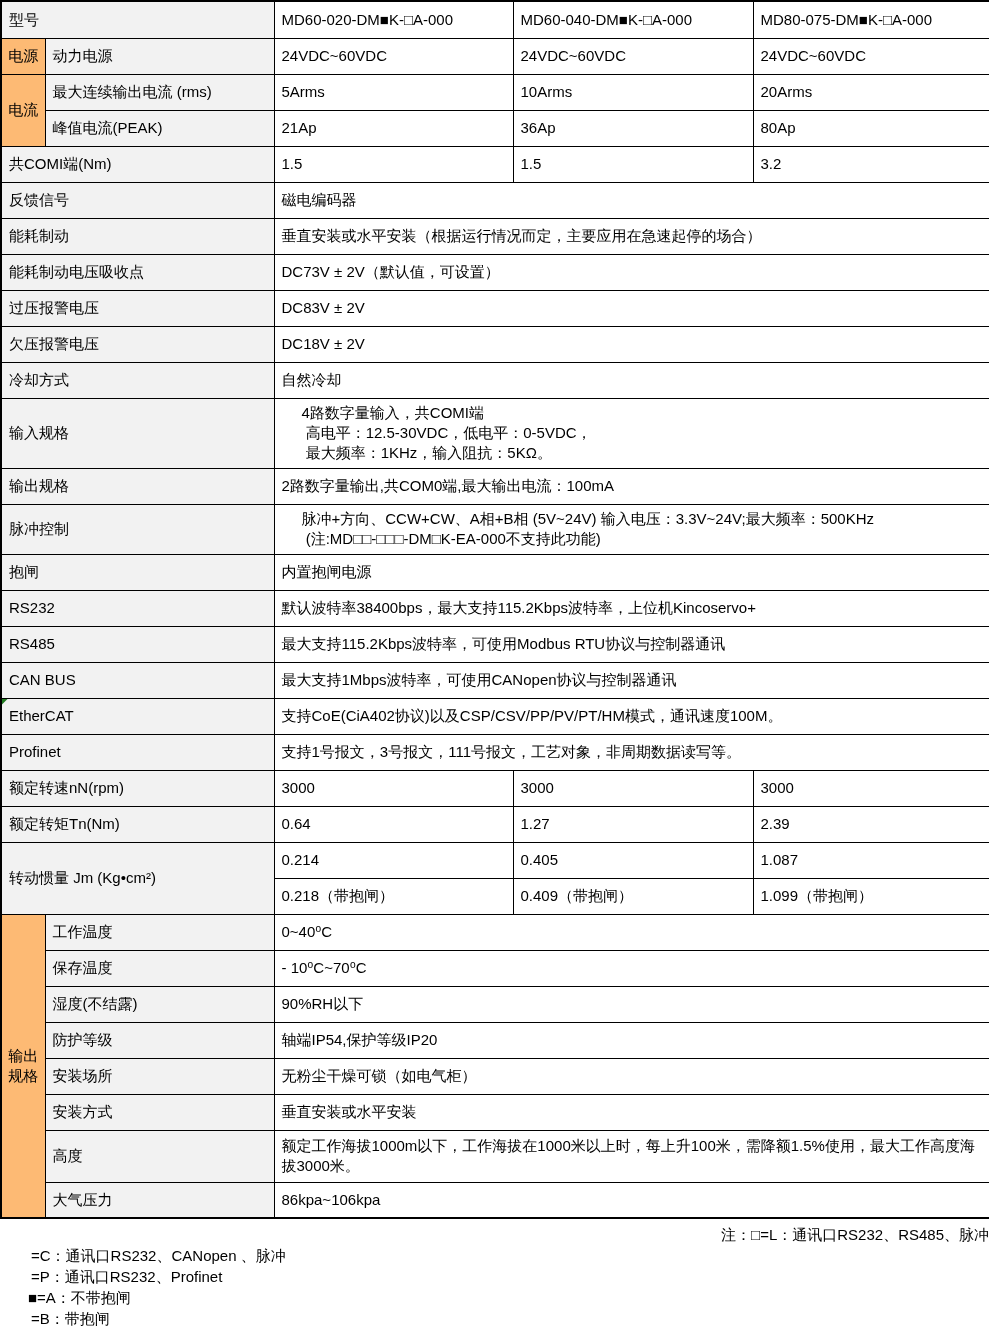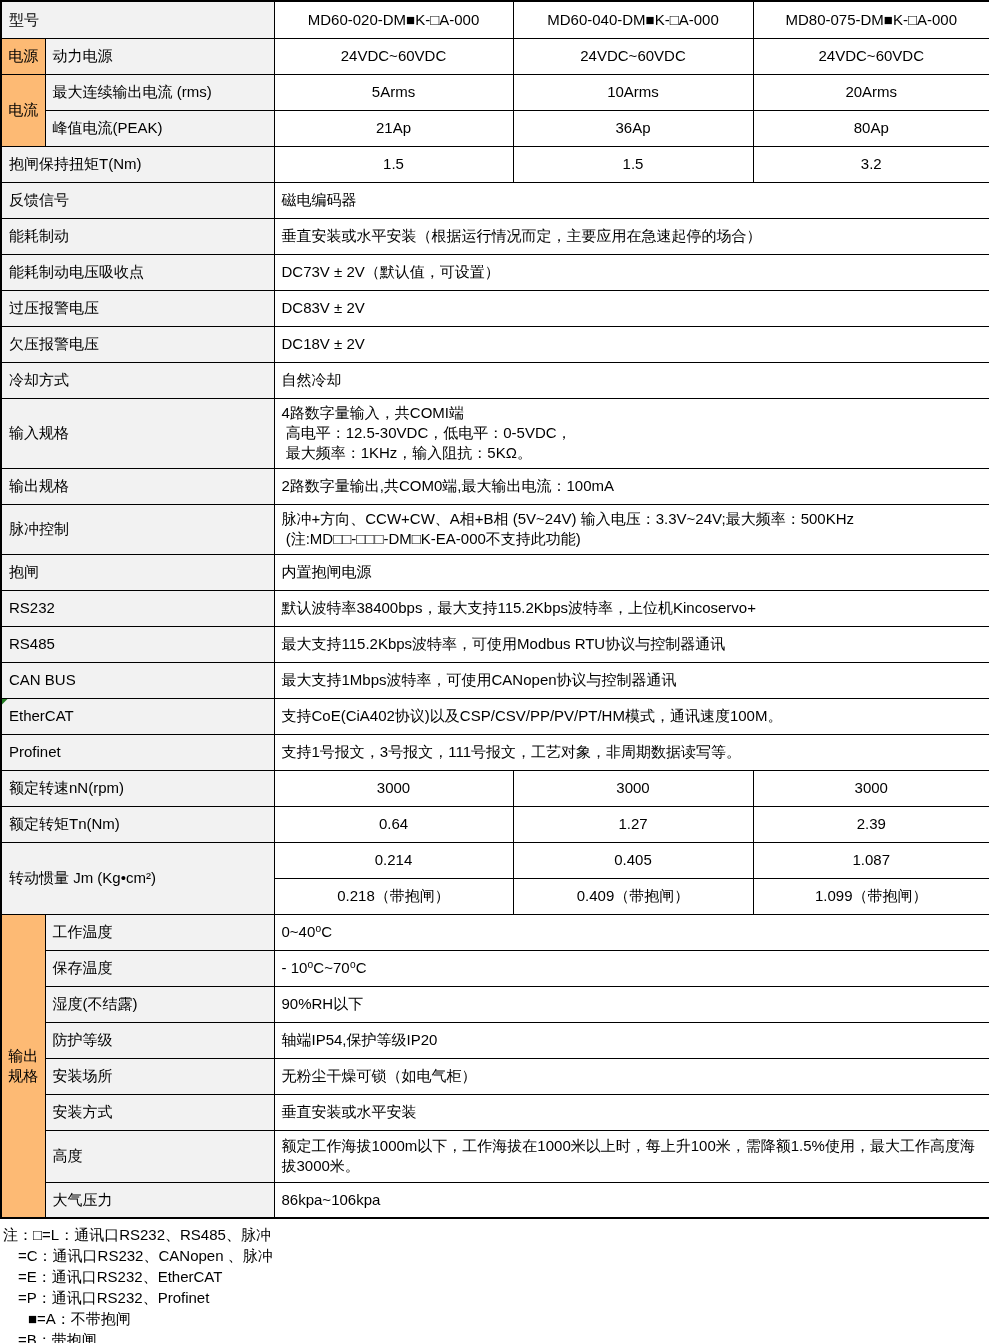--- a/index.html
+++ b/index.html
@@ -5,32 +5,32 @@
   html,body{margin:0;padding:0;background:#ffffff;color:#000;
     font-family:"Liberation Sans","DejaVu Sans",sans-serif;}
   .page{width:989px;box-sizing:border-box;}
   table.spec{border-collapse:collapse;width:989px;table-layout:fixed;
     border:2px solid #000;}
   td{border:1px solid #000;font-size:15px;line-height:20px;
     padding:2px 7px;vertical-align:middle;overflow:hidden;
     word-break:break-all;}
   td.lab{background:#f2f2f2;text-align:left;}
   td.grp{background:#fdba74;text-align:center;padding:2px 4px;}
-  td.ctr{text-align:center;}
+  td.ctr{text-align:left;}
   td.vall{text-align:left;}
   tr.r37{height:37px;} tr.r36{height:36px;} tr.r70{height:70px;}
   tr.r50{height:50px;} tr.r52{height:52px;}
-  .pre{white-space:pre-wrap;}
+  .pre{white-space:pre-wrap;margin-left:20px;}
   td.rel{position:relative;margin-top:8px;}
   .cmt{position:absolute;top:0;left:0;width:6px;height:6px;
     background:#217a21;clip-path:polygon(0 0,100% 0,0 100%);}
   .notes{margin-top:5px;font-size:15px;line-height:21px;}
-  .notes .n0{padding-left:3px;}
+  .notes .n0{padding-left:3px;text-align:right;}
   .notes .nA{padding-left:28px;}
-  .notes .nB{padding-left:18px;}
+  .notes .nB{padding-left:31px;}
 </style>
 </head>
 <body>
 
 <div class="page">
   <table class="spec">
     <colgroup>
       <col style="width:44px">
         <col style="width:229px">
       <col style="width:239px">
@@ -58,21 +58,21 @@
         <td class="ctr">10Arms</td>
         <td class="ctr">20Arms</td>
       </tr>
       <tr class="r36">
         <td class="lab">峰值电流(PEAK)</td>
         <td class="ctr">21Ap</td>
         <td class="ctr">36Ap</td>
         <td class="ctr">80Ap</td>
       </tr>
       <tr class="r36">
-        <td class="lab" colspan="2">抱闸保持扭矩T(Nm)</td>
+        <td class="lab" colspan="2">共COMI端(Nm)</td>
         <td class="ctr">1.5</td>
         <td class="ctr">1.5</td>
         <td class="ctr">3.2</td>
       </tr>
       <tr class="r36">
         <td class="lab" colspan="2">反馈信号</td>
         <td class="vall" colspan="3">磁电编码器</td>
       </tr>
       <tr class="r36">
         <td class="lab" colspan="2">能耗制动</td>
@@ -195,18 +195,17 @@
       <tr class="r36">
         <td class="lab">大气压力</td>
         <td class="vall" colspan="3">86kpa~106kpa</td>
       </tr>
     </tbody>
   </table>
 
   <div class="notes">
     <div class="n0">注：□=L：通讯口RS232、RS485、脉冲</div>
     <div class="nB">=C：通讯口RS232、CANopen 、脉冲</div>
-    <div class="nB">=E：通讯口RS232、EtherCAT</div>
     <div class="nB">=P：通讯口RS232、Profinet</div>
     <div class="nA">■=A：不带抱闸</div>
     <div class="nB">=B：带抱闸</div>
   </div>
 </div>
 
 </body></html>

